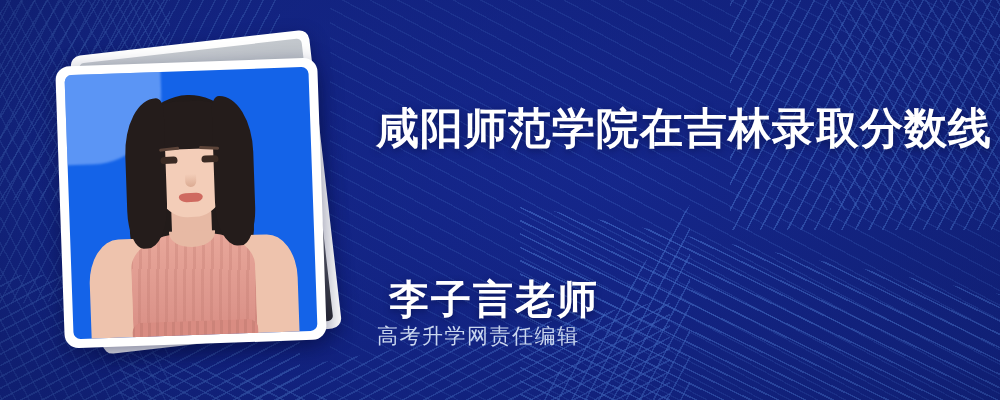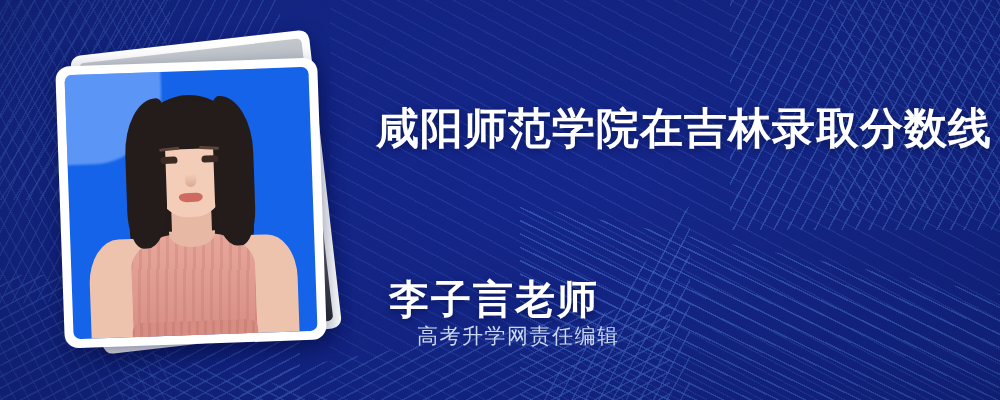--- a/index.html
+++ b/index.html
@@ -423,21 +423,20 @@
     text-shadow: 0 2px 6px rgba(4,10,50,0.5);
   }
   .author-role {
     position: absolute;
     left: 377px;
     top: 322px;
     font-size: 21px;
     color: #c9d6ee;
     letter-spacing: 1.5px;
     white-space: nowrap;
-    margin-left: 40px;
   }
 </style>
 </head>
 <body>
 
 <div class="banner">
 
   <div class="bg-base"></div>
 
   <div class="pat pat-left"></div>

